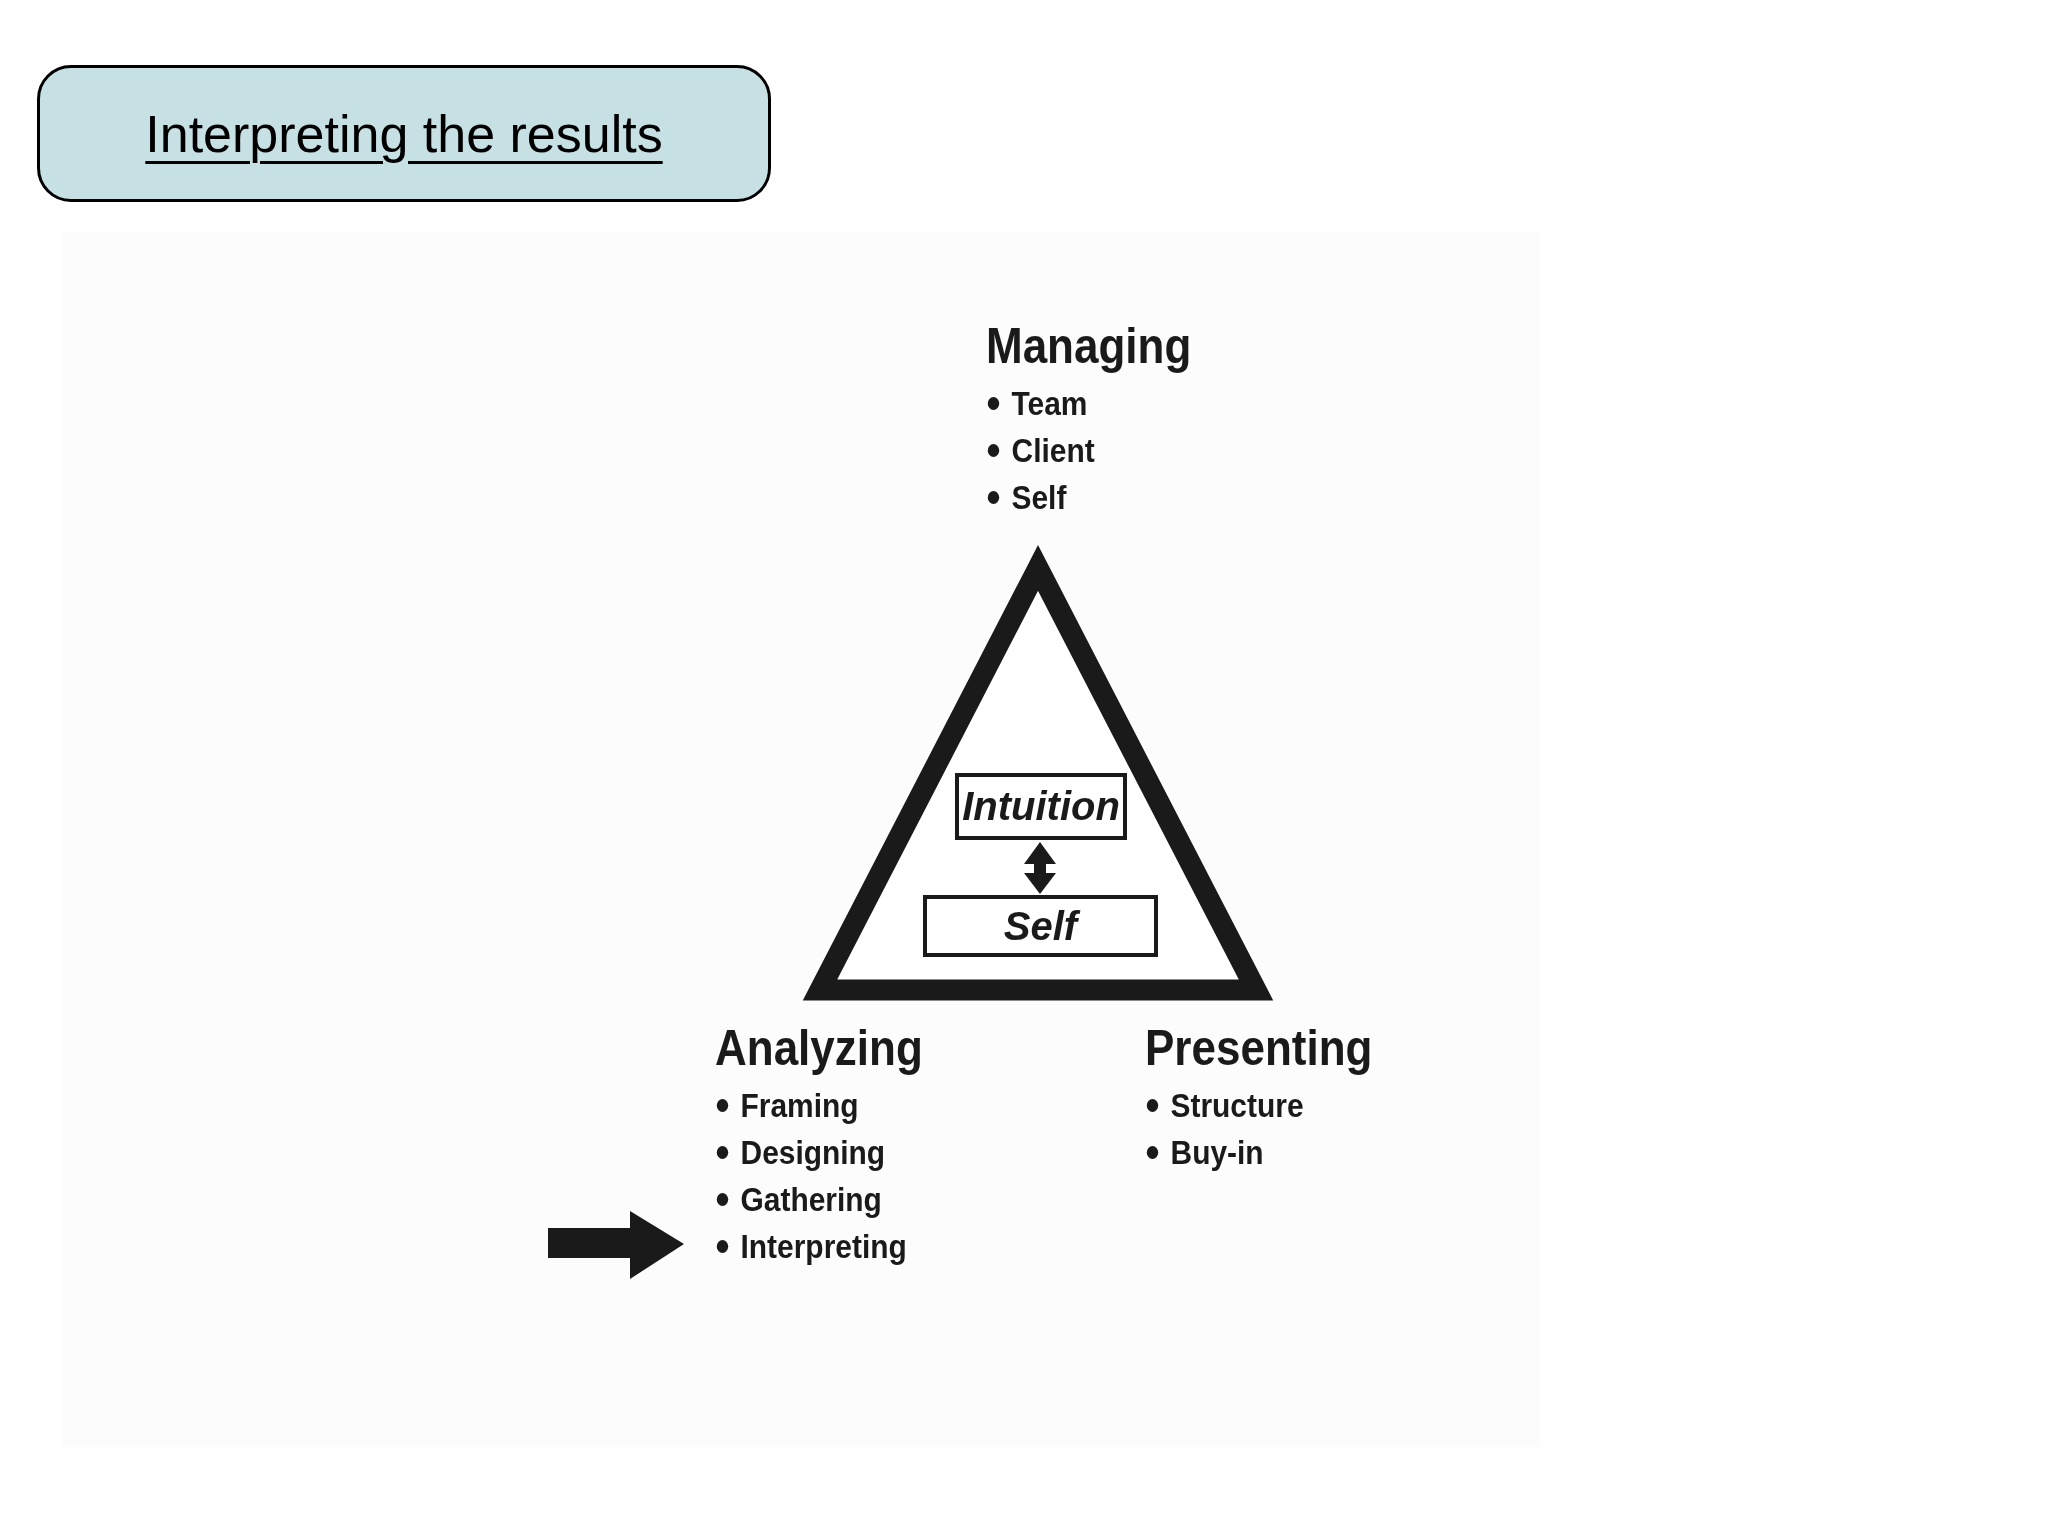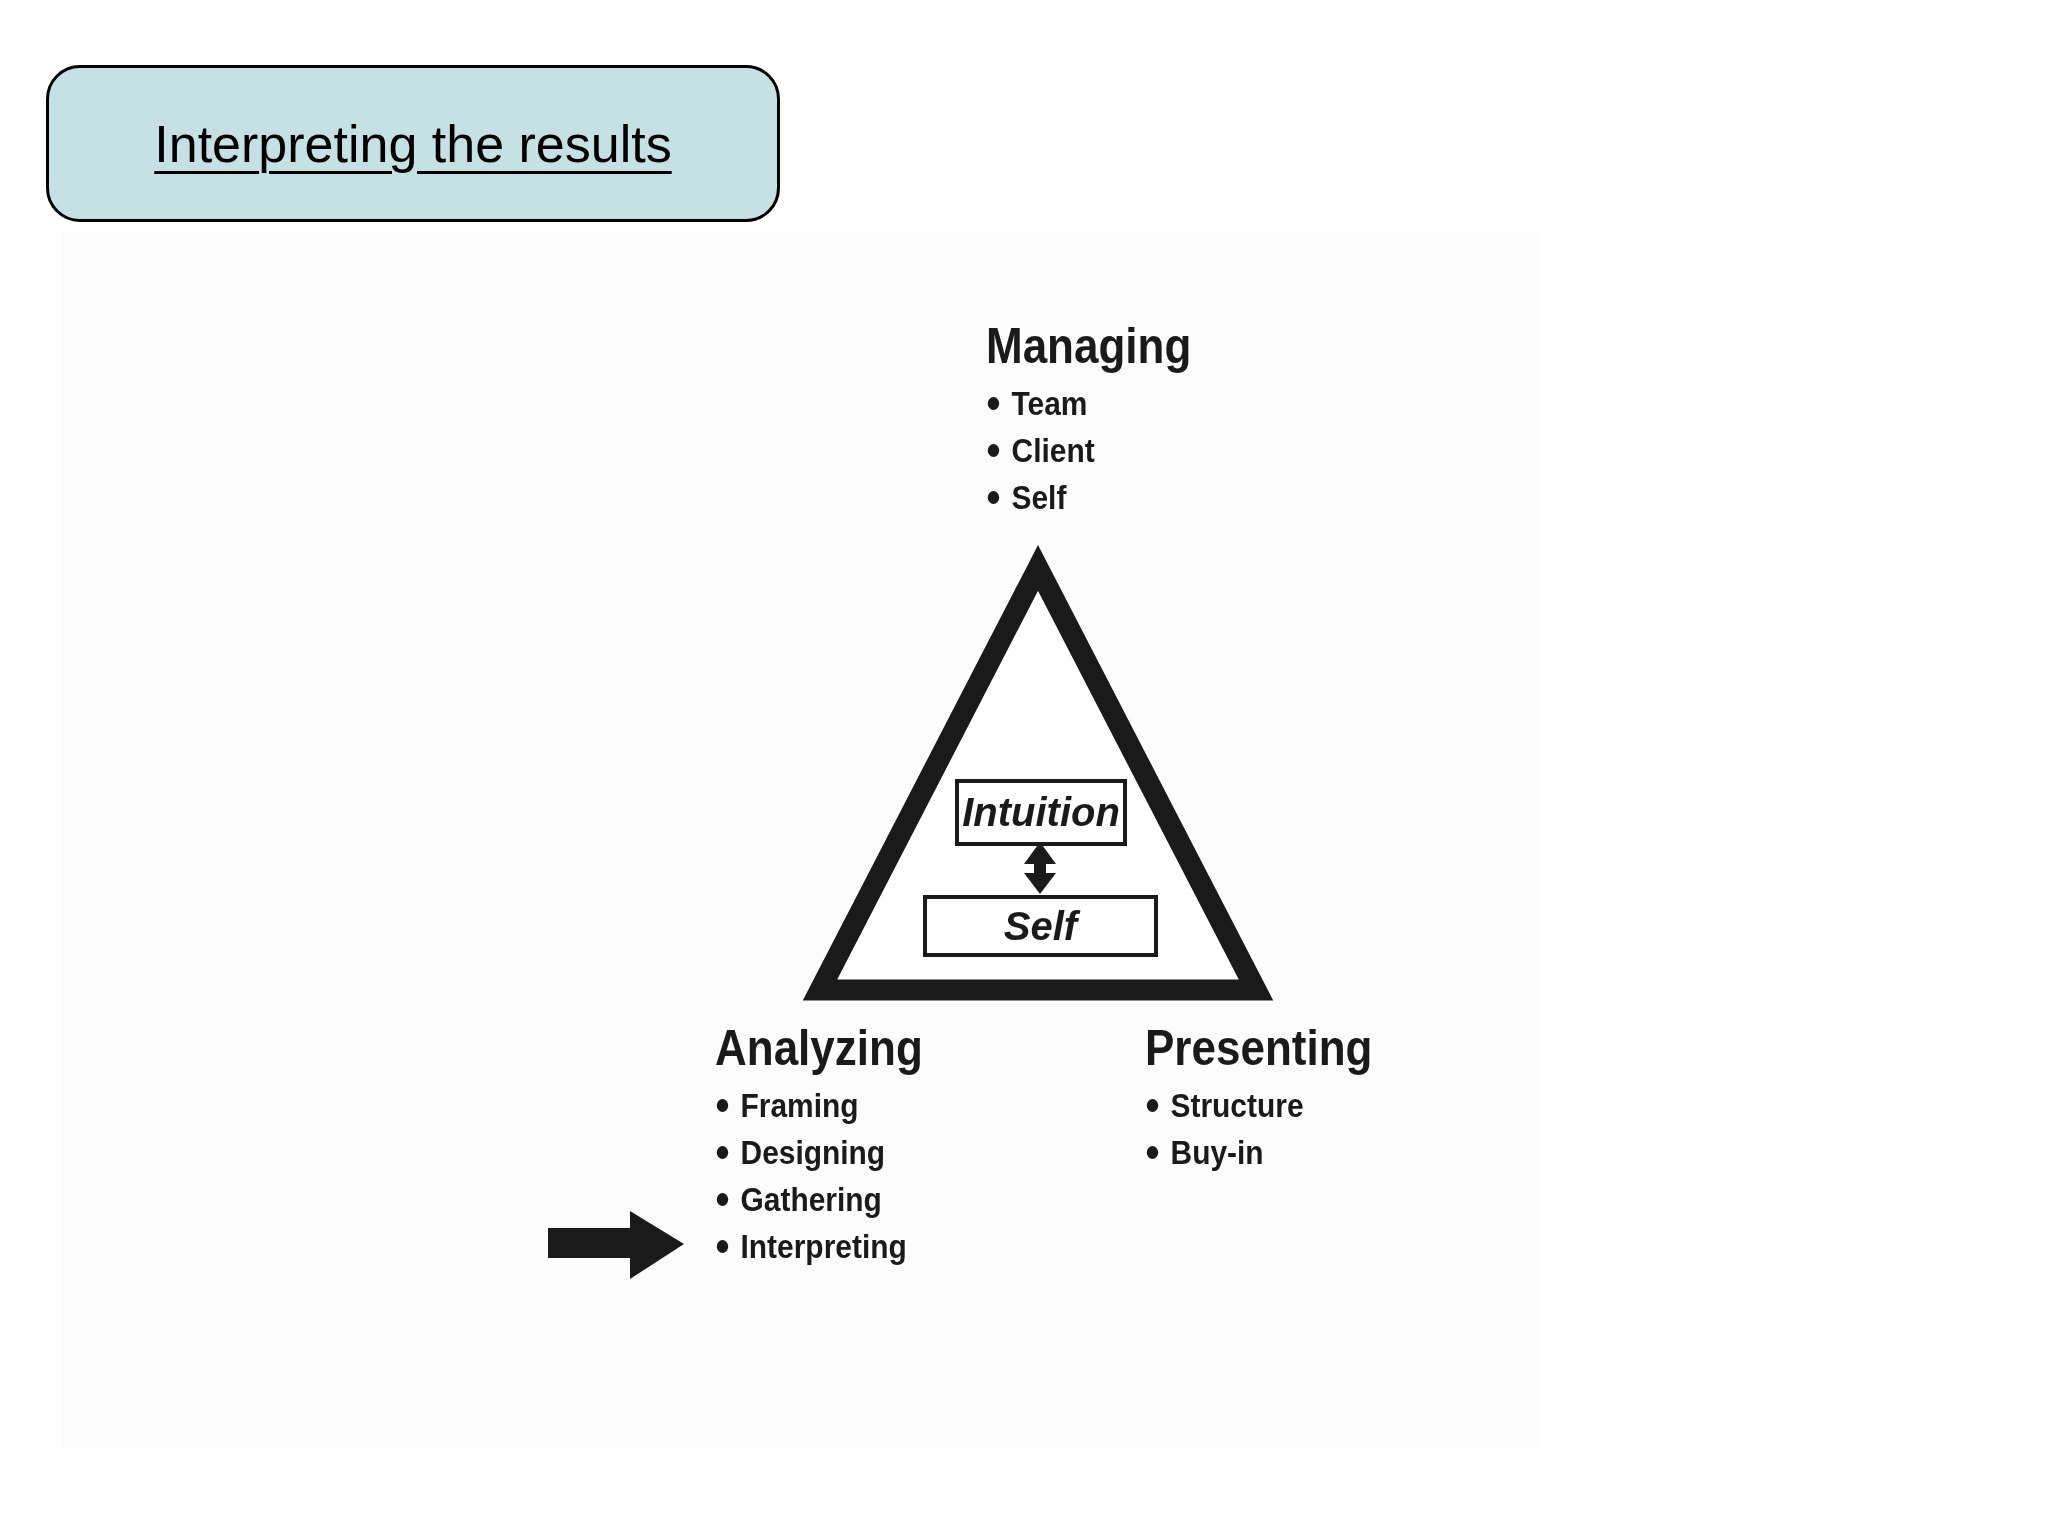--- a/index.html
+++ b/index.html
@@ -13,22 +13,22 @@
     color: #1a1a1a;
   }
   .scan-region {
     position: absolute;
     left: 62px; top: 232px;
     width: 1478px; height: 1215px;
     background: #fcfcfc;
   }
   .title-box {
     position: absolute;
-    left: 46px; top: 65px;
-    width: 734px; height: 157px;
+    left: 37px; top: 65px;
+    width: 734px; height: 137px;
     box-sizing: border-box;
     background: #c7e0e3;
     border: 3px solid #000000;
     border-radius: 34px;
     display: flex;
     align-items: center;
     justify-content: center;
     z-index: 3;
   }
   .title-box .title-text {
@@ -51,21 +51,21 @@
     background: #ffffff;
     border: 4px solid #1a1a1a;
     display: flex;
     align-items: center;
     justify-content: center;
     font-style: italic;
     font-weight: 700;
     font-size: 40px;
     white-space: nowrap;
   }
-  .cbox.intuition { left: 955px; top: 773px; width: 172px; height: 67px; margin-top: 6px; }
+  .cbox.intuition { left: 955px; top: 773px; width: 172px; height: 67px; }
   .cbox.data      { left: 923px; top: 895px; width: 235px; height: 62px; }
   .corner {
     position: absolute;
     z-index: 2;
     transform: scaleX(0.88);
     transform-origin: left top;
     white-space: nowrap;
   }
   .corner h2 {
     margin: 0;

